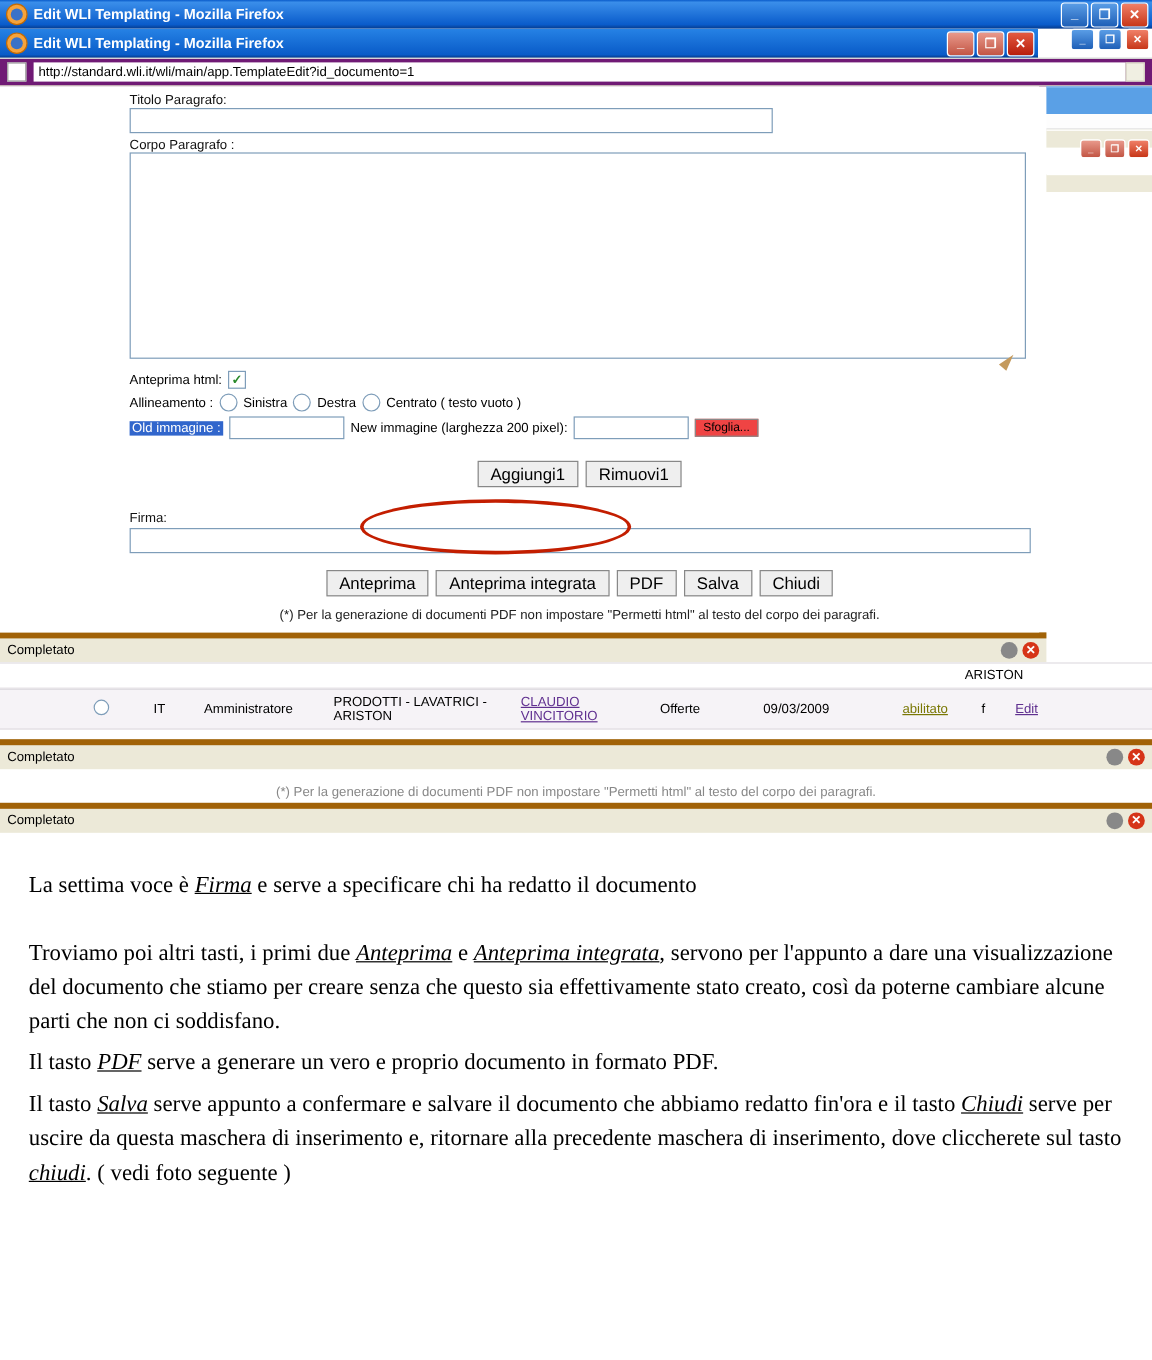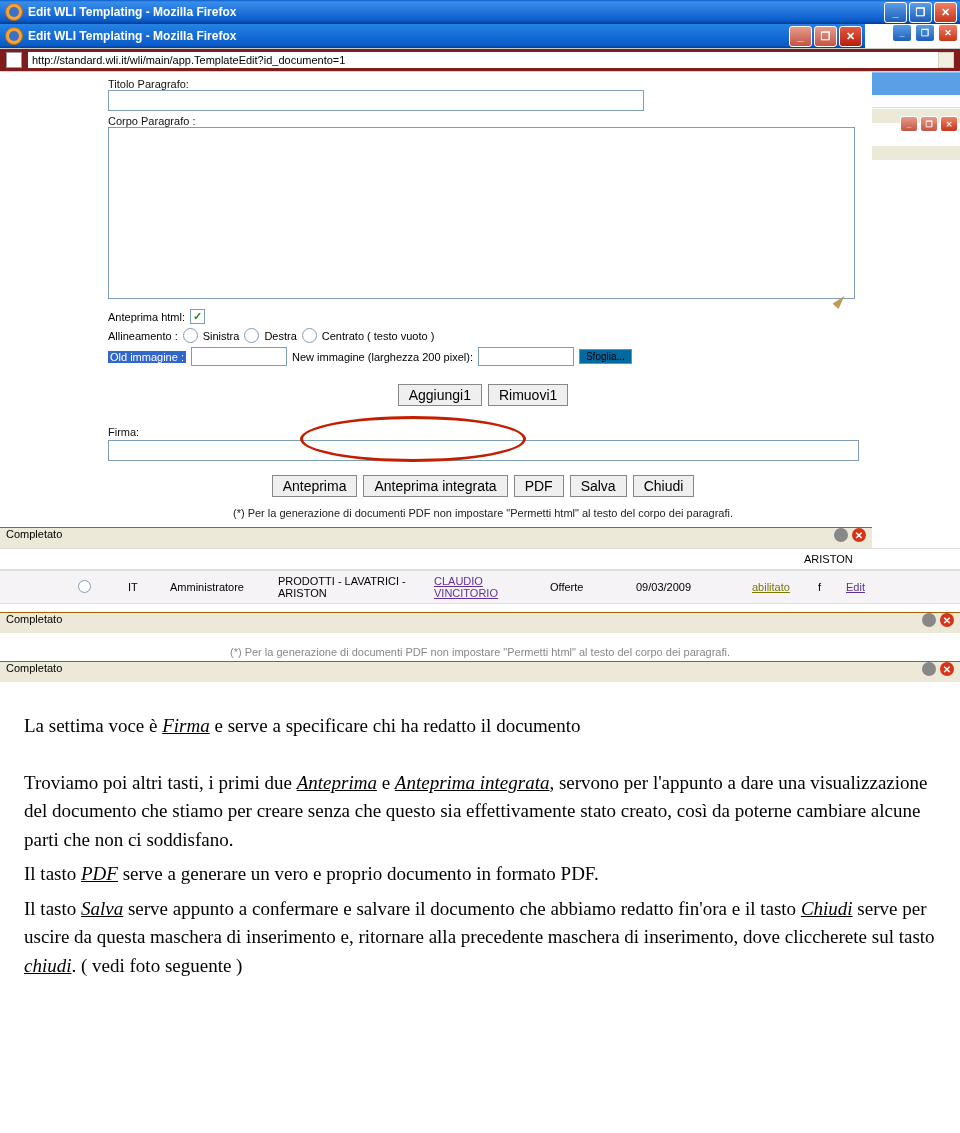--- a/index.html
+++ b/index.html
@@ -6,41 +6,41 @@
   .xp-titlebar { background: linear-gradient(to bottom,#0a5ccb 0%,#3a8eea 8%,#0a5ccb 85%,#053a8b 100%); color:#fff; height:24px; display:flex; align-items:center; padding:0 3px; font-weight:bold; font-size:12px; }
   .xp-titlebar .ff-ico { width:16px; height:16px; background:#f6a33b; border-radius:50%; margin:0 5px 0 2px; position:relative; border:1px solid #c56a00; }
   .xp-titlebar .ff-ico::after { content:''; position:absolute; inset:3px; border-radius:50%; background:#3a72c8; }
   .xp-titlebar .winbtns { margin-left:auto; display:flex; gap:2px; }
   .xp-winbtn { width:21px; height:19px; border:1px solid #fff; border-radius:3px; display:flex; align-items:center; justify-content:center; font-size:11px; font-weight:bold; color:#fff; background:linear-gradient(to bottom,#5a9de6,#1e5fb7); }
   .xp-winbtn.close { background:linear-gradient(to bottom,#f08068,#c73618); }
   .sub-titlebar-red { background:#fff; border-bottom:1px solid #ccc; }
   .sub-titlebar-red .xp-titlebar { background: linear-gradient(to bottom,#2682e5,#095bc8 90%,#053a8b); }
   .sub-titlebar-red .winbtns .xp-winbtn { background:linear-gradient(to bottom,#e99a8c,#c25544); }
   .sub-titlebar-red .winbtns .xp-winbtn.close { background:linear-gradient(to bottom,#e45b41,#b71e0c); }
-  .url-bar { background:#7f1d1d; padding:3px 6px; display:flex; align-items:center; border-bottom:1px solid #d6d3c3; }
+  .url-bar { background:#701a75; padding:3px 6px; display:flex; align-items:center; border-bottom:1px solid #d6d3c3; }
   .url-bar .doc-ico { width:14px; height:14px; border:1px solid #999; background:#fff; margin-right:6px; display:flex; align-items:center; justify-content:center; font-size:9px; color:#666;}
   .url-bar input { flex:1; border:none; background:#fff; font-size:11px; padding:2px 4px; }
   .url-bar .lock { width:14px; height:14px; background:#f0efe2; border:1px solid #d6d3c3;}
   .content { background:#fff; padding:4px 8px 8px 8px; position:relative; }
   .frm-label { font-size:11px; color:#111; margin-top:2px; }
   .txt-input { width:530px; border:1px solid #7e9db9; height:17px; background:#fff; }
   .corpo { width:745px; height:170px; border:1px solid #7e9db9; background:#fff; position:relative; }
   .pencil { position:absolute; right:10px; bottom:-10px; width:0; height:0; border-left:4px solid transparent; border-right:4px solid transparent; border-bottom:14px solid #c49a5d; transform:rotate(40deg); }
   .row { margin-top:10px; display:flex; align-items:center; gap:5px; font-size:11px; }
   .chk { width:13px; height:13px; border:1px solid #7e9db9; display:inline-flex; align-items:center; justify-content:center; background:#fff; color:#2a8a2a; font-weight:bold; font-size:11px; }
   .rad { width:13px; height:13px; border:1px solid #7e9db9; border-radius:50%; background:#fff; }
   .hl { background:#3166cc; color:#fff; padding:0 2px; }
   .sm-input { width:90px; height:15px; border:1px solid #7e9db9; background:#fff; }
-  .sm-btn { border:1px solid #888; background:#0369a1; padding:1px 6px; font-size:10px; cursor:pointer; }
+  .sm-btn { border:1px solid #888; background:#ef4444; padding:1px 6px; font-size:10px; cursor:pointer; }
   .btn-row { display:flex; gap:6px; justify-content:center; margin-top:14px; }
   .btn { border:1px solid #888; background:#efefef; padding:2px 10px; font-size:14px; cursor:pointer; }
   .circle-ann { position:absolute; border:3px solid #c31e00; border-radius:50%; width:220px; height:40px; left:300px; top:344px; pointer-events:none; }
   .firma-in { width:745px; height:17px; border:1px solid #7e9db9; background:#fff; margin-top:2px; }
   .note { text-align:center; color:#222; margin-top:10px; font-size:11px; }
-  .statusbar { background:#ece9d8; border-top:1px solid #a16207; height:20px; display:flex; padding:0 6px; font-size:11px; }
+  .statusbar { background:#ece9d8; border-top:5px solid #a16207; height:20px; display:flex; align-items:center; padding:0 6px; font-size:11px; }
   .statusbar .spacer { flex:1; }
   .statusbar .bug { width:14px; height:14px; background:#888; border-radius:50%; margin:0 4px; position:relative; }
   .statusbar .x-ico { width:14px; height:14px; background:#d63418; border-radius:50%; color:#fff; font-size:10px; display:flex; align-items:center; justify-content:center; font-weight:bold; }
   .stub-toolbar { height:22px; background:#5aa0e6; border-top:1px solid #8cc1f2; }
   .stub-menubar { height:12px; background:#fdfdfd; border-bottom:1px solid #ddd; }
   .data-row { display:flex; align-items:center; background:#f6f3f7; padding:4px 8px; font-size:11px; border-top:1px solid #e0dde2; border-bottom:1px solid #e0dde2; margin:0;}
   .data-row.alt { background:#fff; }
   .data-col { padding:0 8px; }
   .lnk { color:#603090; text-decoration:underline; }
   .lnk.olive { color:#7a7805;margin-left:20px; }

